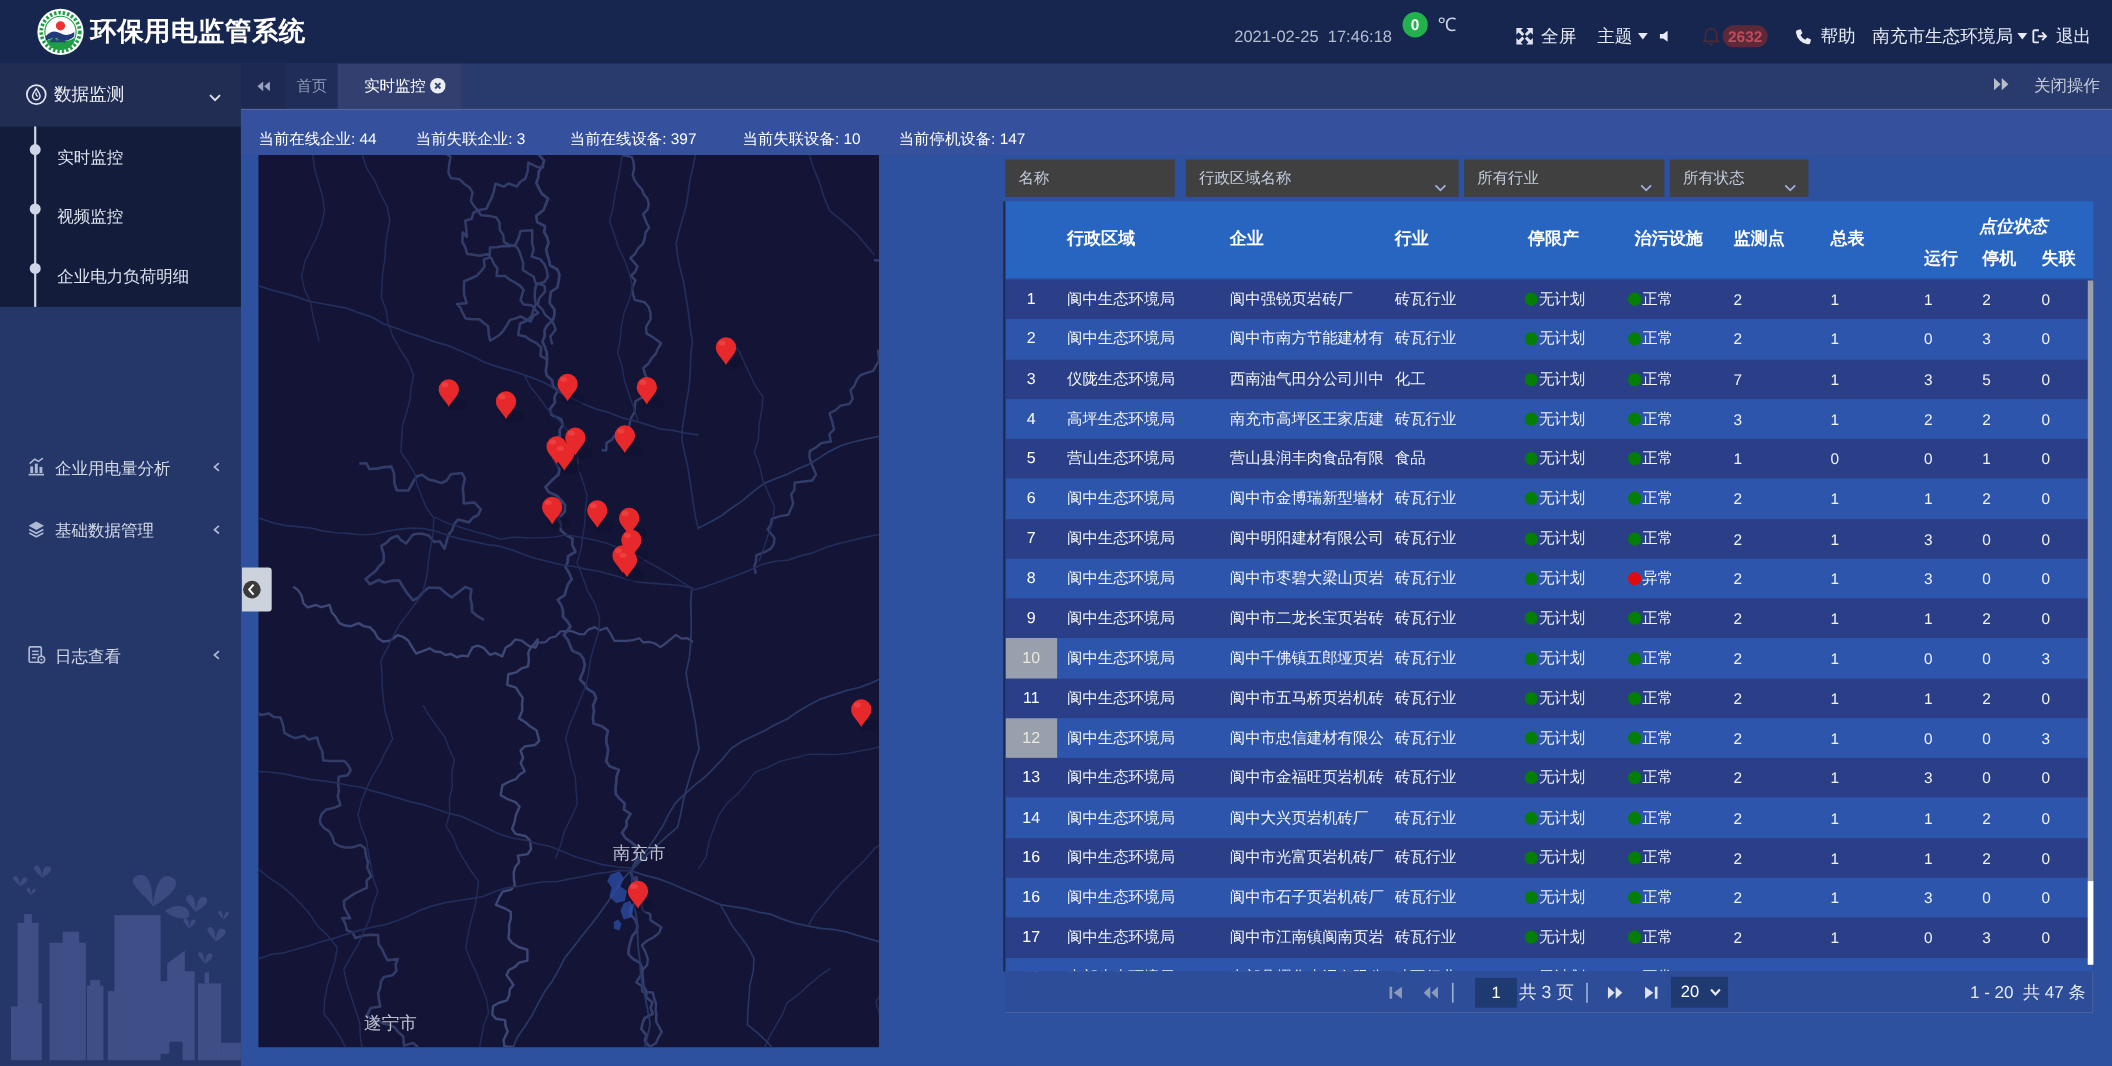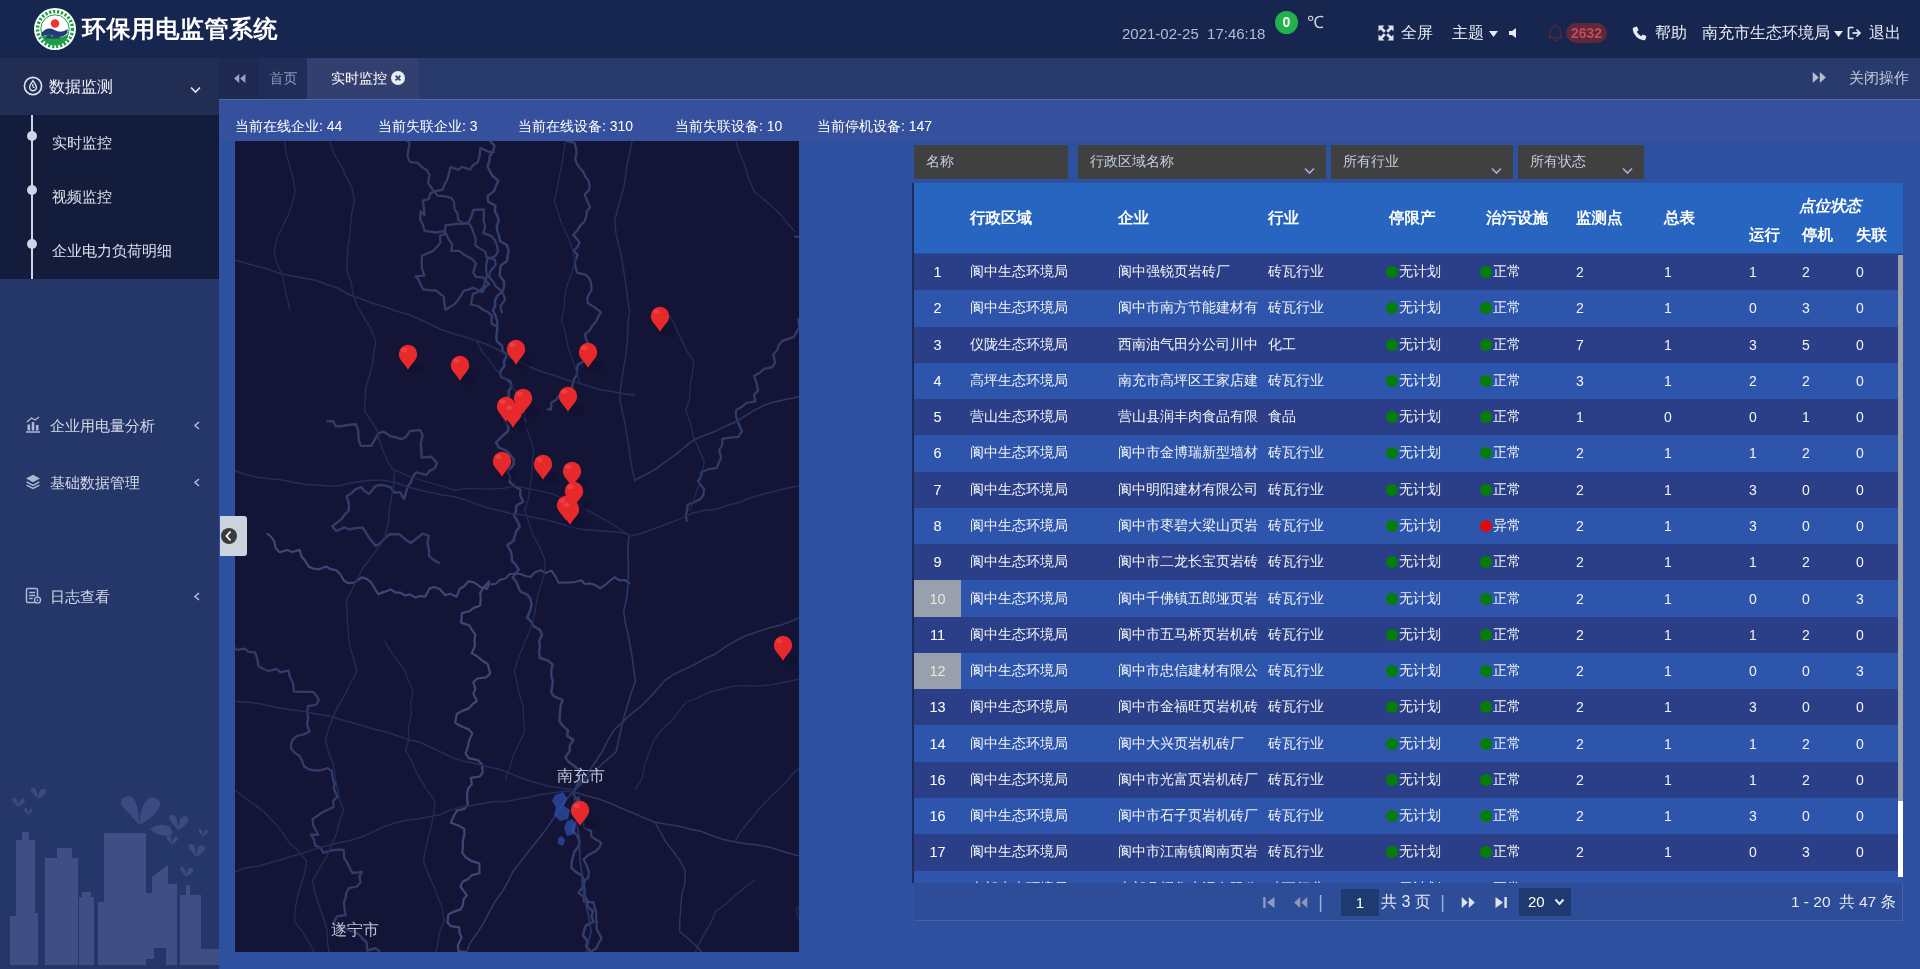--- a/index.html
+++ b/index.html
@@ -223,21 +223,21 @@
   <div class="right"><span style="margin-right:22px"><svg width="15" height="15" viewBox="0 0 15 15" style="">
           <g fill="#b8bfcc">
             <path d="M0.75,2 L6.75,7.5 L0.75,13 Z"></path>
             <path d="M7.800000000000001,2 L13.8,7.5 L7.800000000000001,13 Z"></path>
           </g>
         </svg></span>关闭操作</div>
 </div>
 <div id="statsbar">
     <span style="left:16px">当前在线企业: 44</span>
     <span style="left:159px">当前失联企业: 3</span>
-    <span style="left:299px">当前在线设备: 310</span>
+    <span style="left:299px">当前在线设备: 397</span>
     <span style="left:456px">当前失联设备: 10</span>
     <span style="left:598px">当前停机设备: 147</span>
   </div>
 <div id="map">
     <svg width="667" height="811" viewBox="0 0 667 811" style="display:block">
       <rect width="667" height="811" fill="#141536"></rect>
       <path d="M630,120 l26,-8 12,20 -10,24 -24,6 -12,-22z" fill="#313b66" opacity="0.32"></path>
       <path d="M612,150 l14,-6 8,12 -12,10 -12,-6z" fill="#313b66" opacity="0.25"></path>
       <path d="M254.4,439.6 L251.2,443.8 L247.6,447.7 L245.2,452.4 L245.8,459.0 L245.0,464.7 L238.7,466.9 L234.2,470.3 L227.1,472.0 L226.1,481.6 L234.1,484.2 L236.9,488.9 L240.2,493.3 L239.6,499.4 L239.8,505.1 L236.8,512.1 L242.6,515.6 L247.2,519.5 L252.8,523.1 L255.2,532.6 L251.2,536.3 L242.2,537.5 L238.3,541.2 L240.5,548.0 L238.3,552.6 L242.0,560.1 L237.2,563.4 L233.9,567.4 L227.4,569.9 L221.8,572.7 L220.2,581.9 L226.1,585.3 L233.6,588.2 L237.4,592.4 L234.1,599.6 L232.8,605.9 L230.6,612.6 L233.7,617.1 L243.1,619.2 L247.0,623.4 L247.7,631.3 L244.7,635.5 L235.8,636.8 L236.9,643.0 L233.5,647.0 L232.0,651.9 L232.2,657.7 L232.9,663.7 L229.6,667.8 L222.0,669.6 L219.3,674.0 L215.8,681.7 L223.3,684.5 L229.3,687.9 L229.4,693.6 L227.8,700.1 L227.9,705.9 L227.3,711.9 L230.6,716.3 L236.3,719.9 L244.4,722.4 L244.5,732.3 L236.9,734.1 L233.2,738.0 L227.6,740.8 L225.5,745.5 L231.8,754.3 L228.5,758.4 L227.9,763.7 L225.9,768.4 L218.9,770.6 L213.3,773.5 L212.5,781.4 L216.0,785.2 L224.2,786.4 L224.6,791.9 L226.6,796.6 L222.8,804.5 L223.5,810.0 L231.7,811.1 L235.0,816.3" fill="none" stroke="#3d4775" stroke-width="2.2" stroke-linejoin="round"></path>
       <path d="M31.7,392.3 L35.9,395.5 L39.1,400.2 L40.8,407.4 L44.6,411.2 L52.2,409.0 L57.1,411.0 L64.6,408.9 L66.6,415.5 L70.1,419.7 L73.6,425.5 L78.5,427.7 L84.1,428.3 L91.0,425.5 L95.7,428.2 L101.1,429.2 L105.3,433.3 L108.7,439.3 L113.3,442.2 L119.6,441.5 L126.6,436.3 L131.5,437.9 L136.0,441.2 L139.6,447.2 L143.3,453.1 L149.4,450.9 L155.6,448.4 L160.2,451.3 L165.5,451.7 L170.0,454.5 L174.9,453.4 L180.2,456.5 L185.1,455.0 L190.3,455.6 L194.5,447.4 L199.4,446.0 L204.7,448.0 L210.3,454.2 L215.2,452.7 L221.6,455.7 L224.8,447.7 L229.4,445.0 L233.4,440.3 L239.2,441.4 L246.0,446.4 L251.8,447.8 L255.0,441.8" fill="none" stroke="#3d4775" stroke-width="2.2" stroke-linejoin="round"></path>

